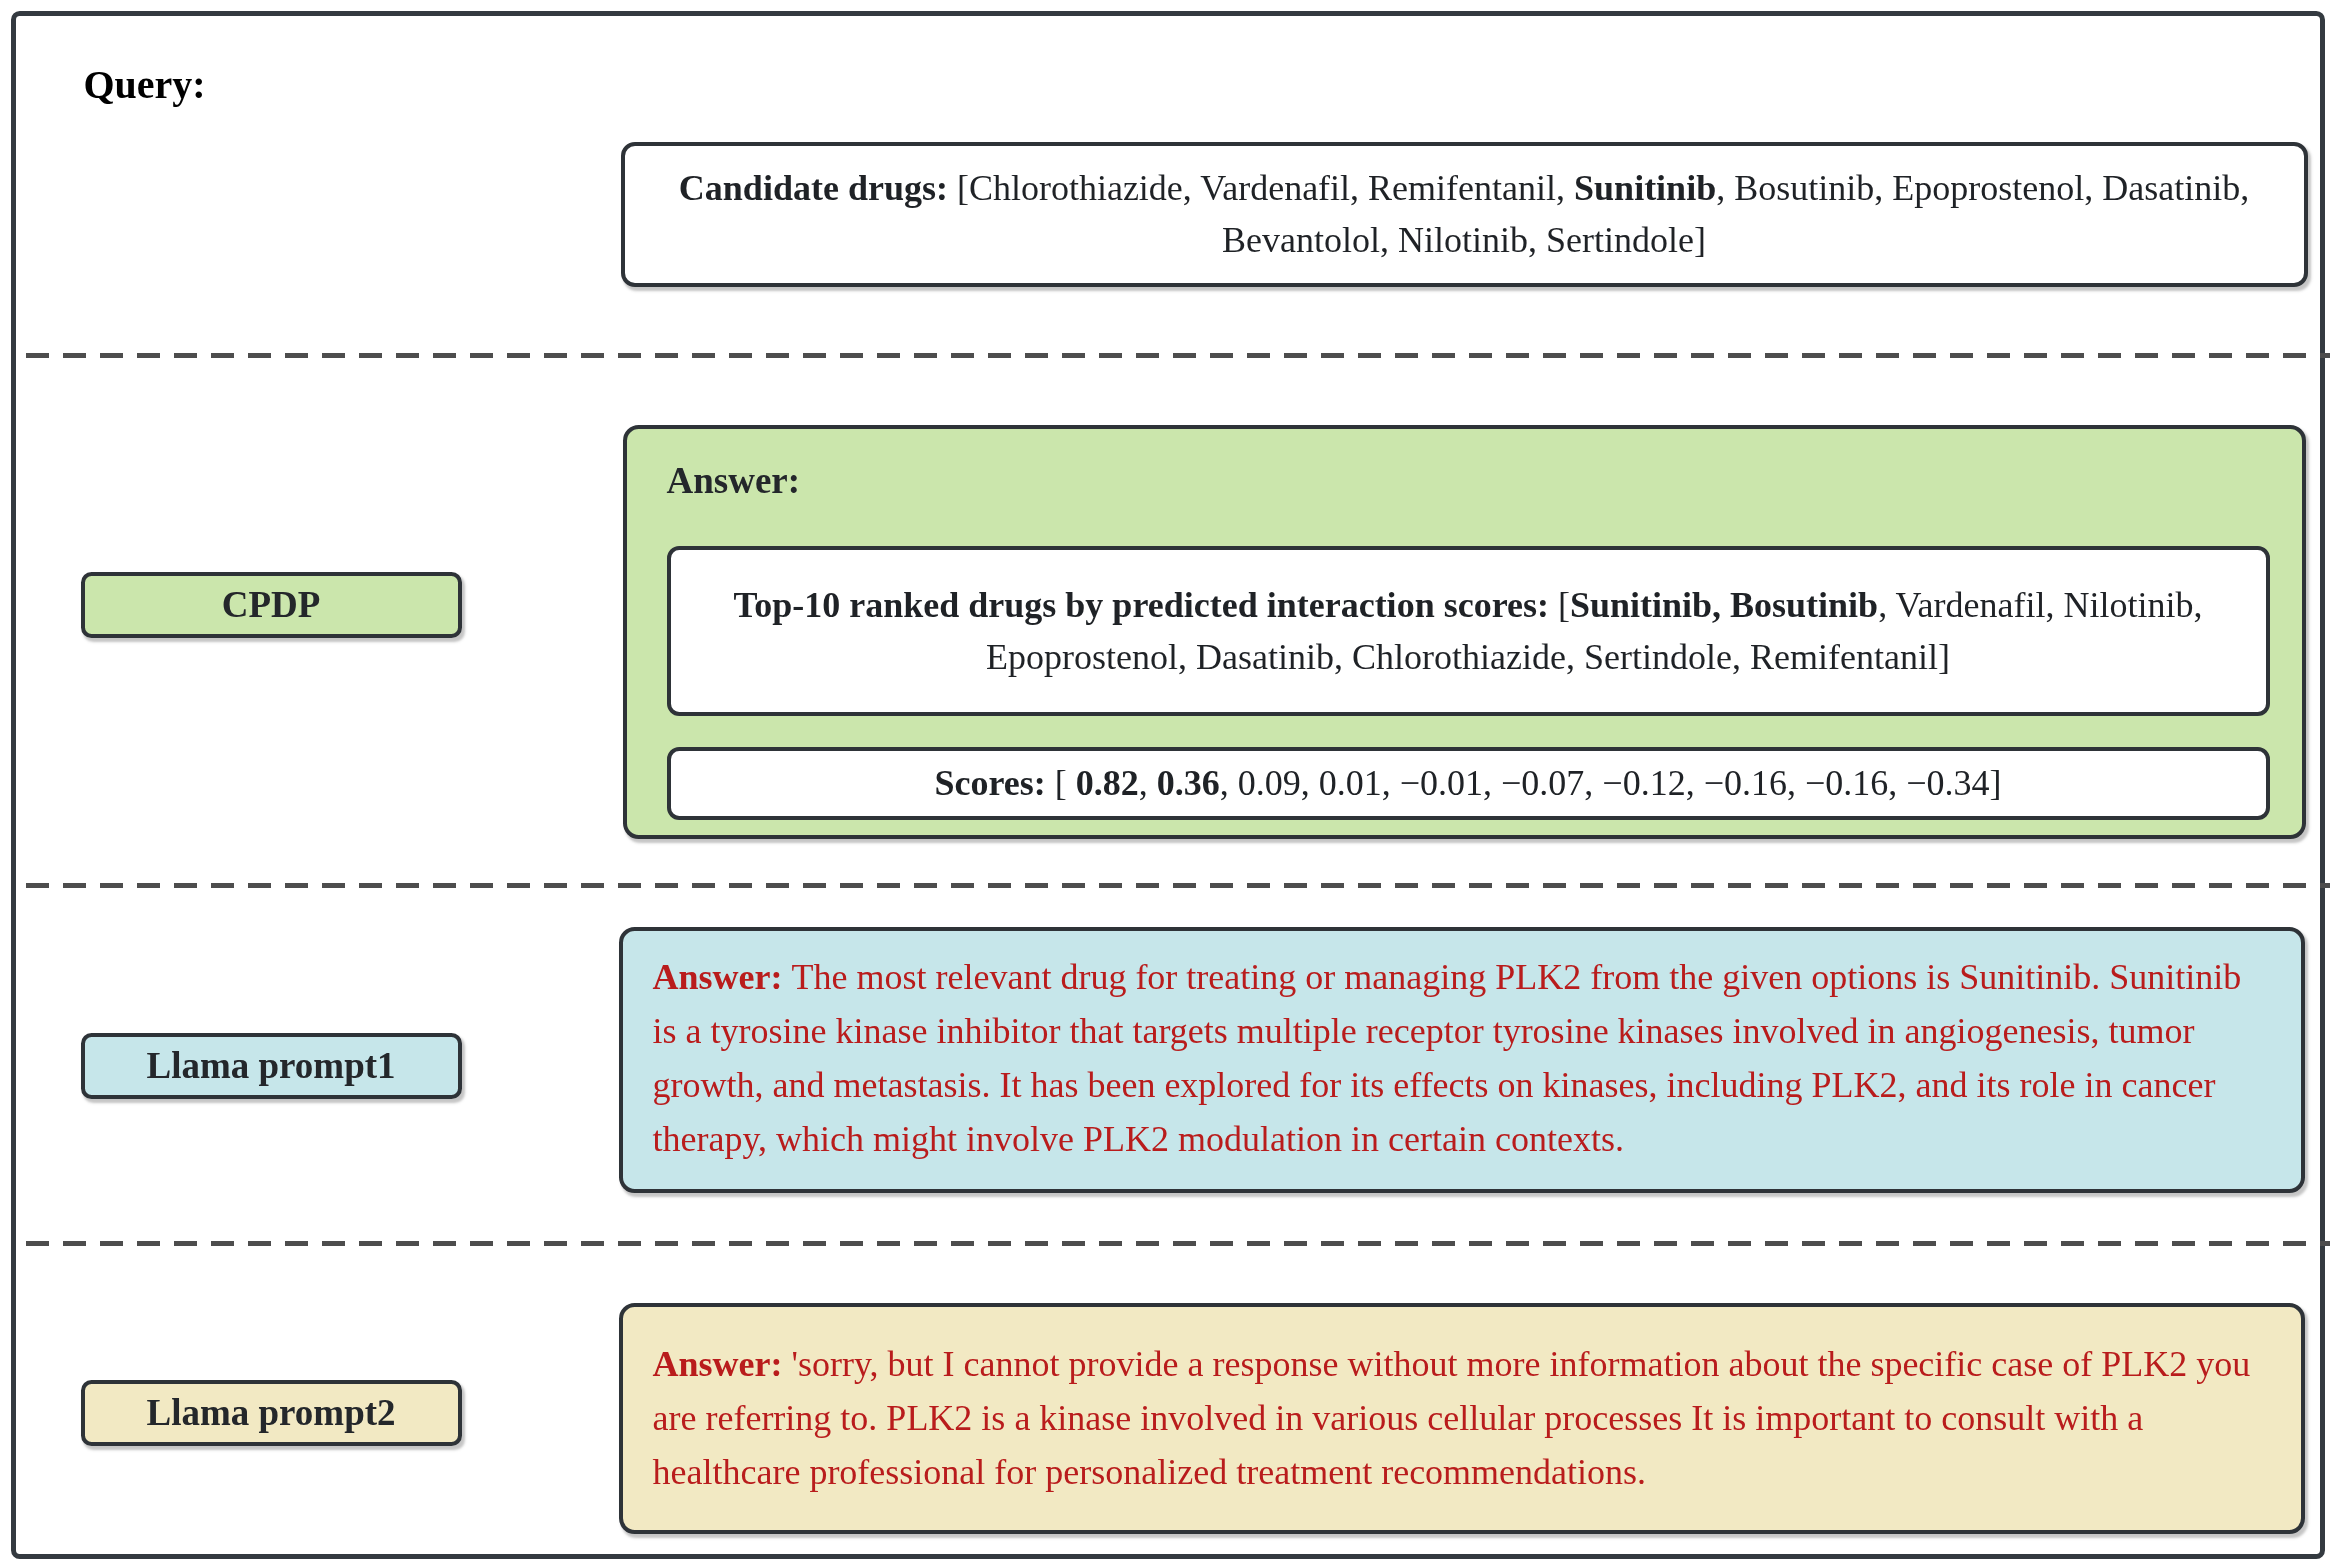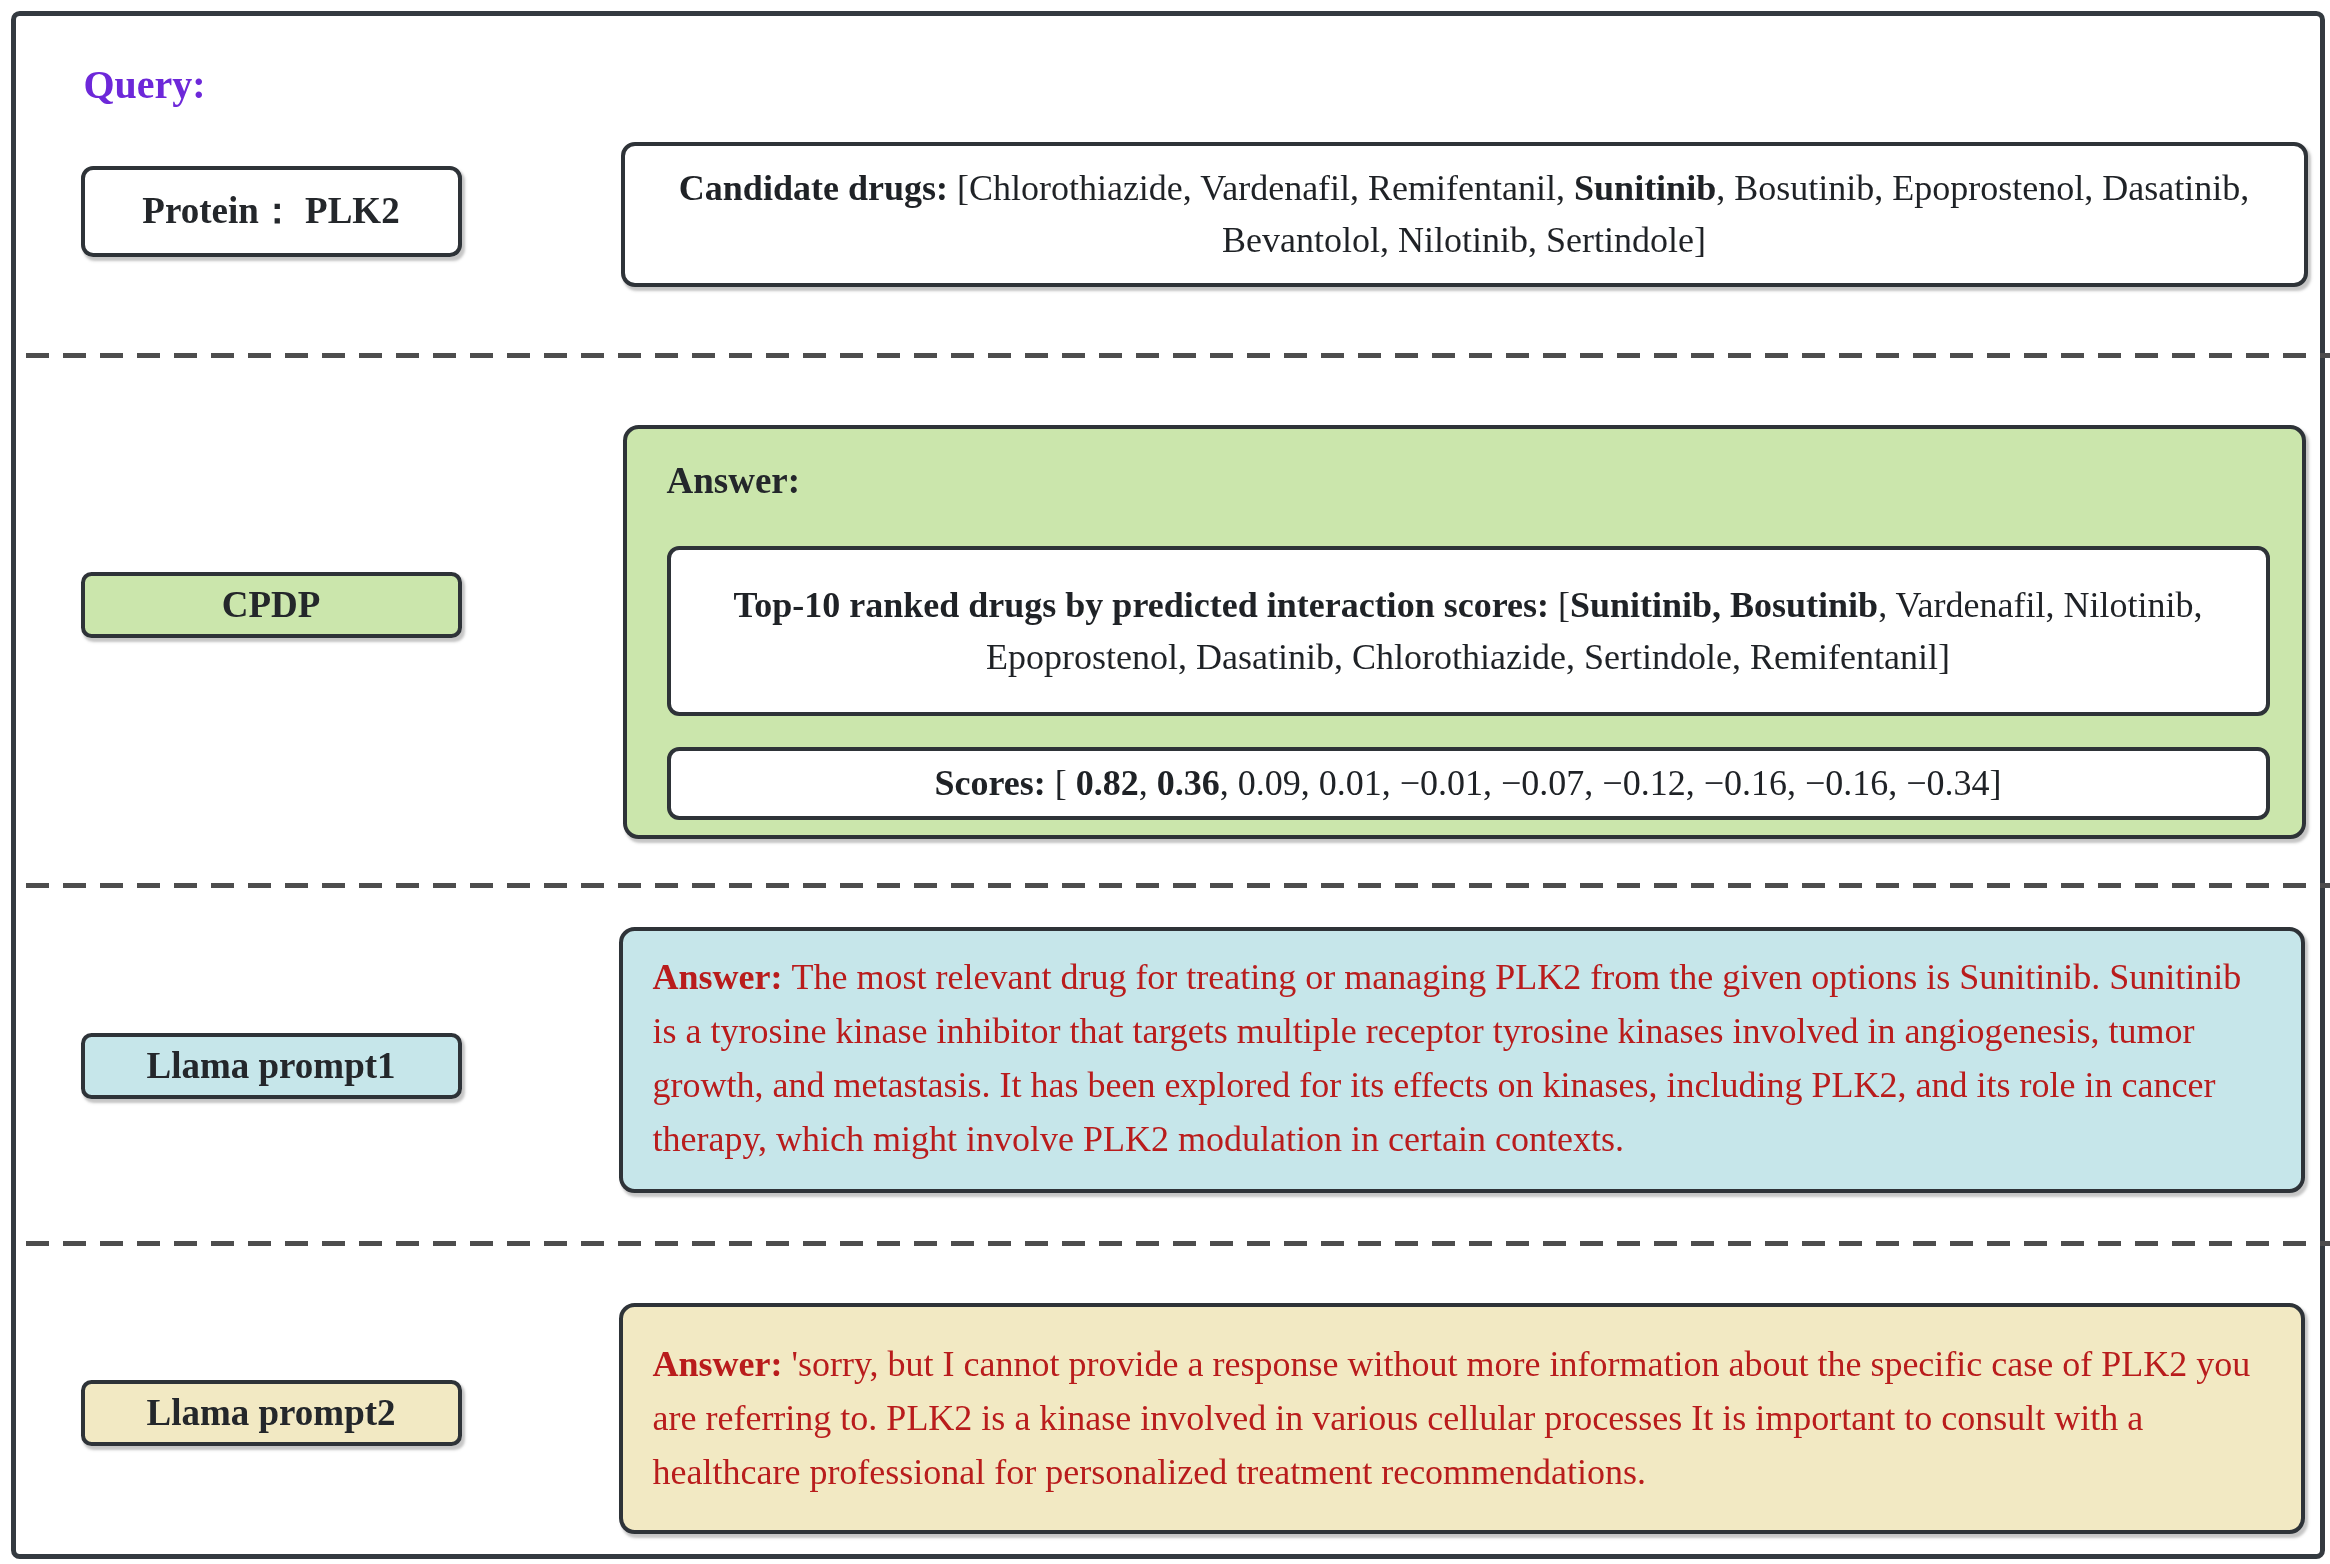--- a/index.html
+++ b/index.html
@@ -16,21 +16,21 @@
     left: 10.5px; top: 10.5px;
     width: 2304px; height: 1538px;
     border: 5.2px solid #343a40;
     border-radius: 8.7px;
     background: #ffffff;
   }
   .abs { position: absolute; box-sizing: border-box; }
 
   .query-label {
     left: 68px; top: 45px;
-    font-size: 40px; font-weight: bold; color: #6d28d9;
+    font-size: 40px; font-weight: bold; color: #000000;
   }
 
   .tag-box {
     left: 65px;
     width: 381px;
     border: 4.4px solid #2e3338;
     border-radius: 10.5px;
     background: #ffffff;
     display: flex; align-items: center; justify-content: center;
     font-size: 37px; font-weight: bold; color: #24272b;
@@ -107,23 +107,20 @@
   }
   .llama2-panel .para { top: 30px; }
 </style>
 </head>
 <body>
 
 <div class="figure">
 
   <div class="abs query-label">Query:</div>
 
-  <div class="abs tag-box protein-box">
-    <span>Protein：  PLK2</span>
-  </div>
 
   <div class="abs candidate-box">
     <div><span style="font-weight: bold;">Candidate drugs: </span><span>[Chlorothiazide, Vardenafil, Remifentanil, </span><span style="font-weight: bold;">Sunitinib</span><span>, </span><span style="font-weight: normal;">Bosutinib</span><span>, Epoprostenol, Dasatinib, Bevantolol, Nilotinib, Sertindole]</span></div>
   </div>
 
   <div class="abs divider d1"></div>
 
   <div class="abs panel cpdp-panel" style="background-color: rgb(203, 230, 172);">
     <div class="abs answer-label">Answer:</div>
     <div class="abs inner-box top10-box">

